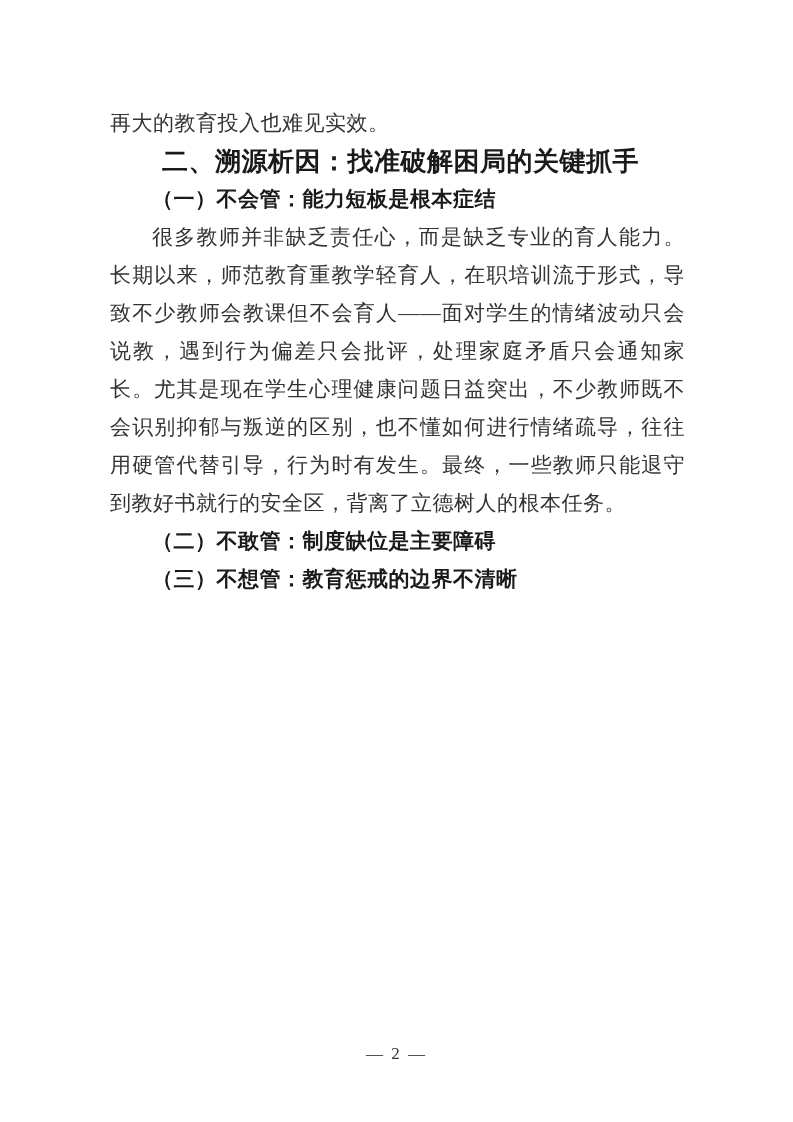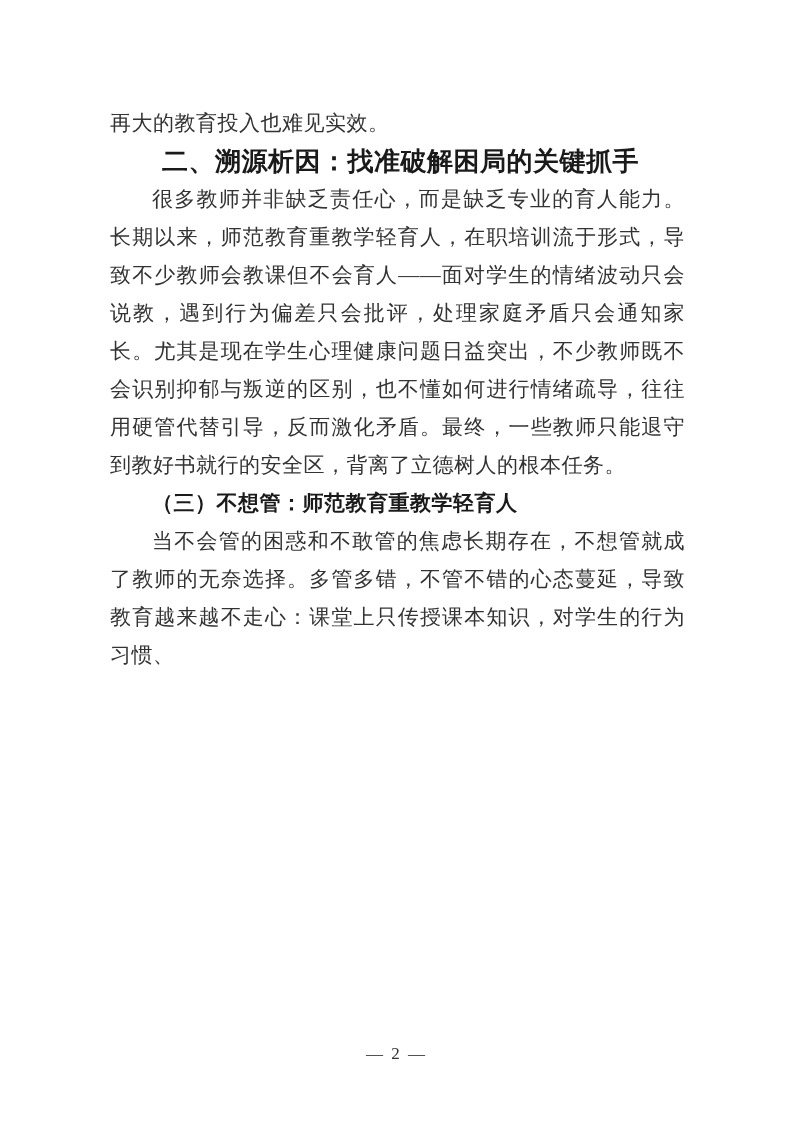--- a/index.html
+++ b/index.html
@@ -62,19 +62,20 @@
     font-family: "Liberation Serif", "DejaVu Serif", serif;
   }
 </style>
 </head>
 <body>
 
 <div class="page">
   <div class="content">
     <p class="continued">再大的教育投入也难见实效。</p>
     <h2>二、溯源析因：找准破解困局的关键抓手</h2>
-    <p class="body">很多教师并非缺乏责任心，而是缺乏专业的育人能力。长期以来，师范教育重教学轻育人，在职培训流于形式，导致不少教师会教课但不会育人——面对学生的情绪波动只会说教，遇到行为偏差只会批评，处理家庭矛盾只会通知家长。尤其是现在学生心理健康问题日益突出，不少教师既不会识别抑郁与叛逆的区别，也不懂如何进行情绪疏导，往往用硬管代替引导，反而激化矛盾。最终，一些教师只能退守到教好书就行的安全区，背离了立德树人的根本任务。</p>
-    <h3>（三）不想管：师范教育重教学轻育人</h3>
-    <p class="body">当不会管的困惑和不敢管的焦虑长期存在，不想管就成了教师的无奈选择。多管多错，不管不错的心态蔓延，导致教育越来越不走心：课堂上只传授课本知识，对学生的行为习惯、</p>
+    <h3>（一）不会管：能力短板是根本症结</h3>
+    <p class="body">很多教师并非缺乏责任心，而是缺乏专业的育人能力。长期以来，师范教育重教学轻育人，在职培训流于形式，导致不少教师会教课但不会育人——面对学生的情绪波动只会说教，遇到行为偏差只会批评，处理家庭矛盾只会通知家长。尤其是现在学生心理健康问题日益突出，不少教师既不会识别抑郁与叛逆的区别，也不懂如何进行情绪疏导，往往用硬管代替引导，行为时有发生。最终，一些教师只能退守到教好书就行的安全区，背离了立德树人的根本任务。</p>
+    <h3>（二）不敢管：制度缺位是主要障碍</h3>
+    <h3>（三）不想管：教育惩戒的边界不清晰</h3>
   </div>
 
   <div class="footer">— 2 —</div>
 </div>
 
 </body></html>

